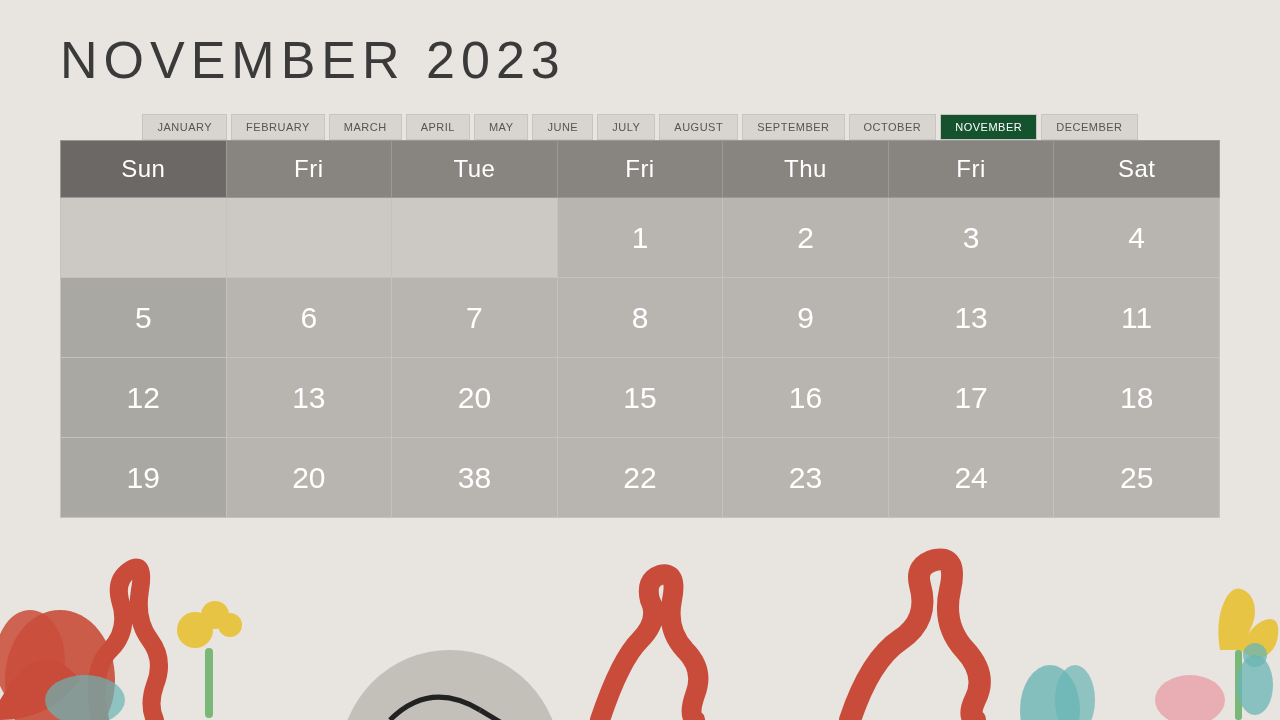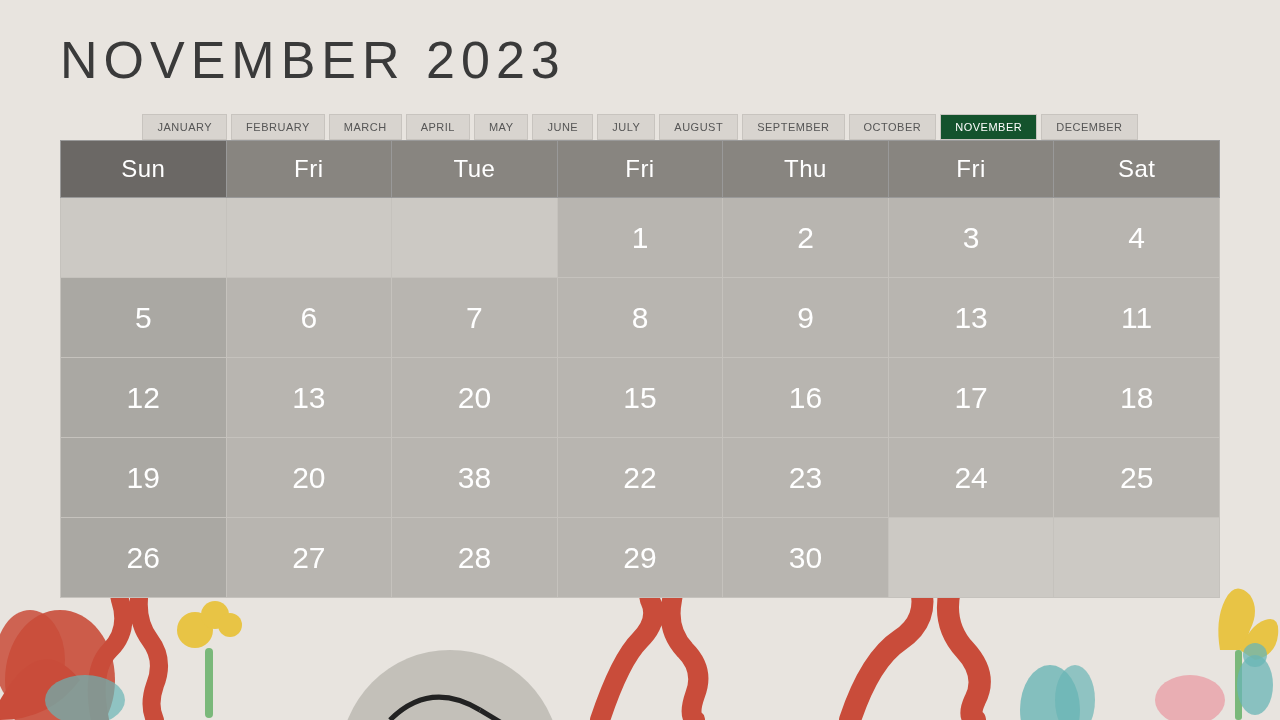--- a/index.html
+++ b/index.html
@@ -172,29 +172,20 @@
         </tr>
         <tr>
           <td class="sun">19</td>
           <td>20</td>
           <td>38</td>
           <td>22</td>
           <td>23</td>
           <td>24</td>
           <td>25</td>
         </tr>
-        <tr>
-          <td class="sun">26</td>
-          <td>27</td>
-          <td>28</td>
-          <td>29</td>
-          <td>30</td>
-          <td class="empty"></td>
-          <td class="empty"></td>
-        </tr>
       </tbody>
   </table>
 </div>
 
 <svg class="decoration-svg" viewBox="0 0 1280 220" preserveAspectRatio="xMidYMax meet">
 
   <ellipse cx="60" cy="180" rx="55" ry="70" fill="#c94c3a" opacity="0.9"></ellipse>
   <ellipse cx="30" cy="160" rx="35" ry="50" fill="#c94c3a" opacity="0.85"></ellipse>
   <path d="M 0 200 Q 40 130 80 180 Q 50 220 0 220 Z" fill="#c94c3a"></path>
 

